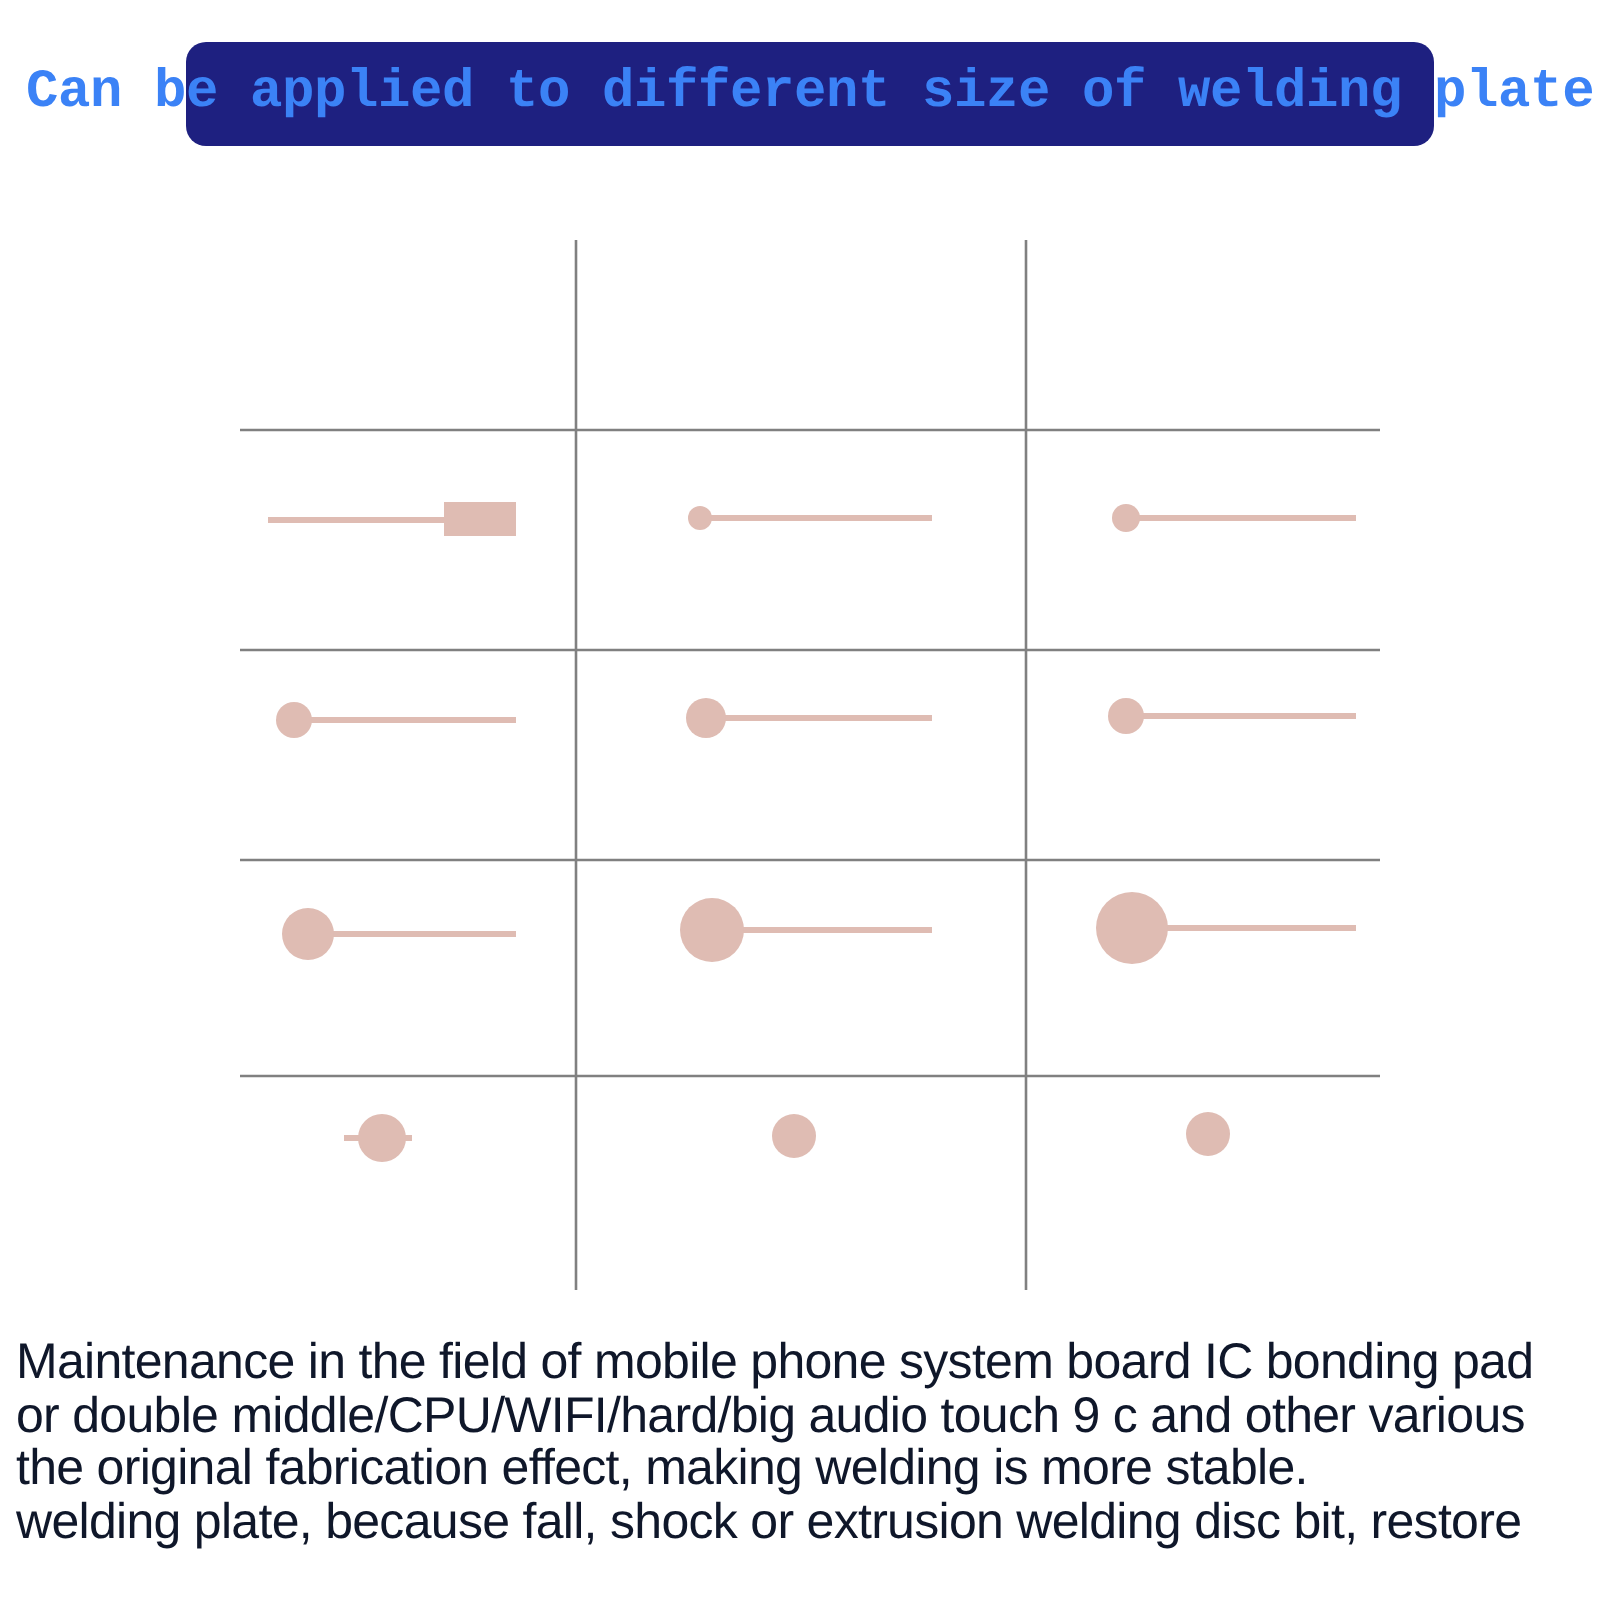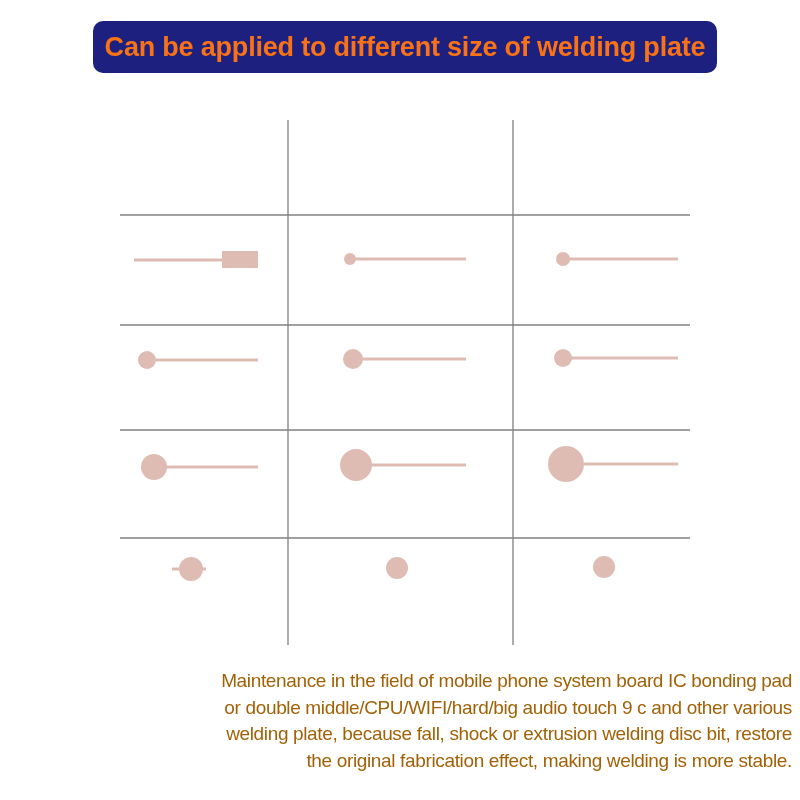--- a/index.html
+++ b/index.html
@@ -24,52 +24,52 @@
     width: 624px;
     height: 52px;
     background: #1e2080;
     border-radius: 10px;
     display: flex;
     align-items: center;
     justify-content: center;
     box-sizing: border-box;
   }
   #banner-text {
-    color: #f97316;
+    color: #3b82f6;
     font-size: 27px;
     font-weight: bold;
     letter-spacing: -0.2px;
     white-space: nowrap;
-    font-family: Liberation Sans, sans-serif;
+    font-family: Liberation Mono, monospace;
   }
 
   
   #diagram {
     position: absolute;
     left: 0;
     top: 90px;
     width: 800px;
     height: 570px;
   }
   #diagram svg {
     display: block;
   }
 
   
   #caption {
     position: absolute;
     left: 8px;
     top: 668px;
     width: 784px;
-    text-align: right;
+    text-align: left;
     font-family: "Liberation Sans", sans-serif;
-    font-size: 19px;
+    font-size: 25px;
     font-weight: normal;
     line-height: 26.5px;
-    color: #a16207;
+    color: #0f172a;
     letter-spacing: -0.35px;
   }
   #caption .cap-line {
     display: block;
     white-space: nowrap;
   }
 </style>
 </head>
 <body>
 
@@ -145,17 +145,17 @@
           <g>
             <circle cx="606" cy="591" r="19" fill="#dfbcb3"></circle>
           </g>
         </g>
     </svg>
   </div>
 
   <div id="caption">
     <span class="cap-line">Maintenance in the field of mobile phone system board IC bonding pad</span>
     <span class="cap-line">or double middle/CPU/WIFI/hard/big audio touch 9 c and other various</span>
+    <span class="cap-line">the original fabrication effect, making welding is more stable.</span>
     <span class="cap-line">welding plate, because fall, shock or extrusion welding disc bit, restore</span>
-    <span class="cap-line">the original fabrication effect, making welding is more stable.</span>
   </div>
 
 </div>
 
 </body></html>

